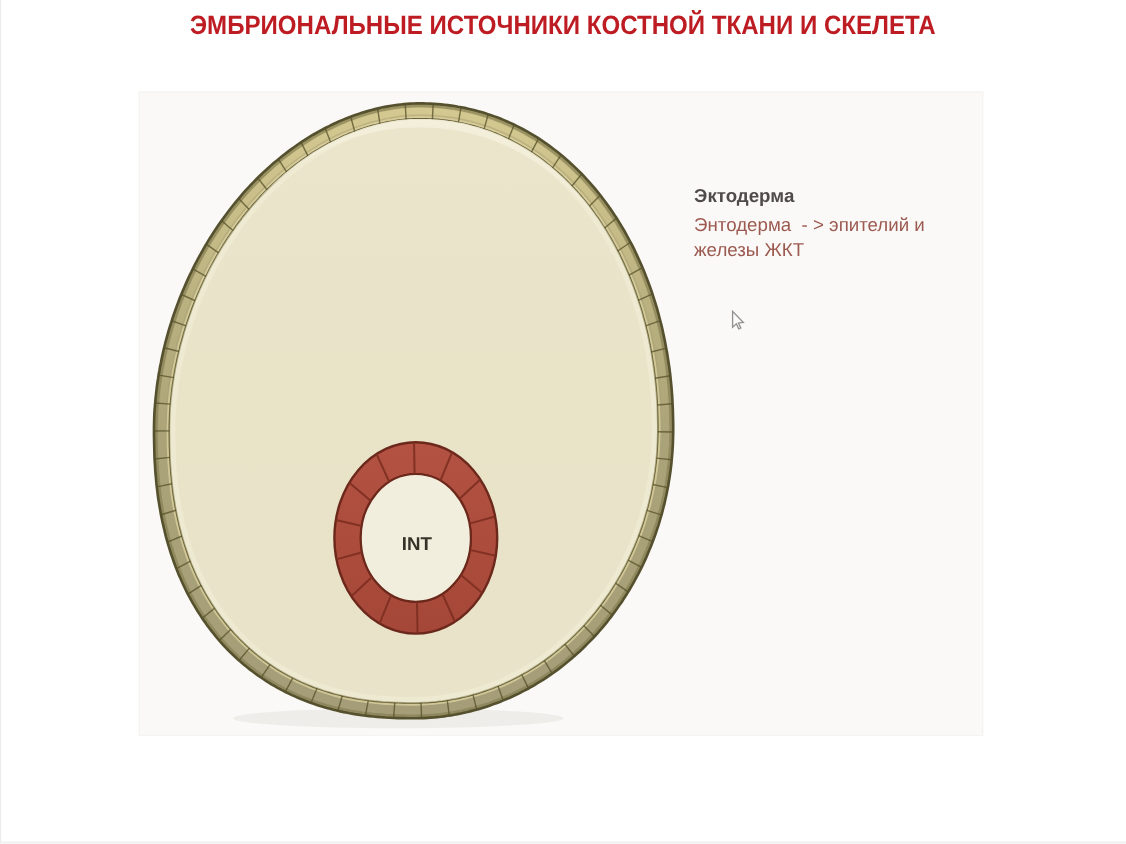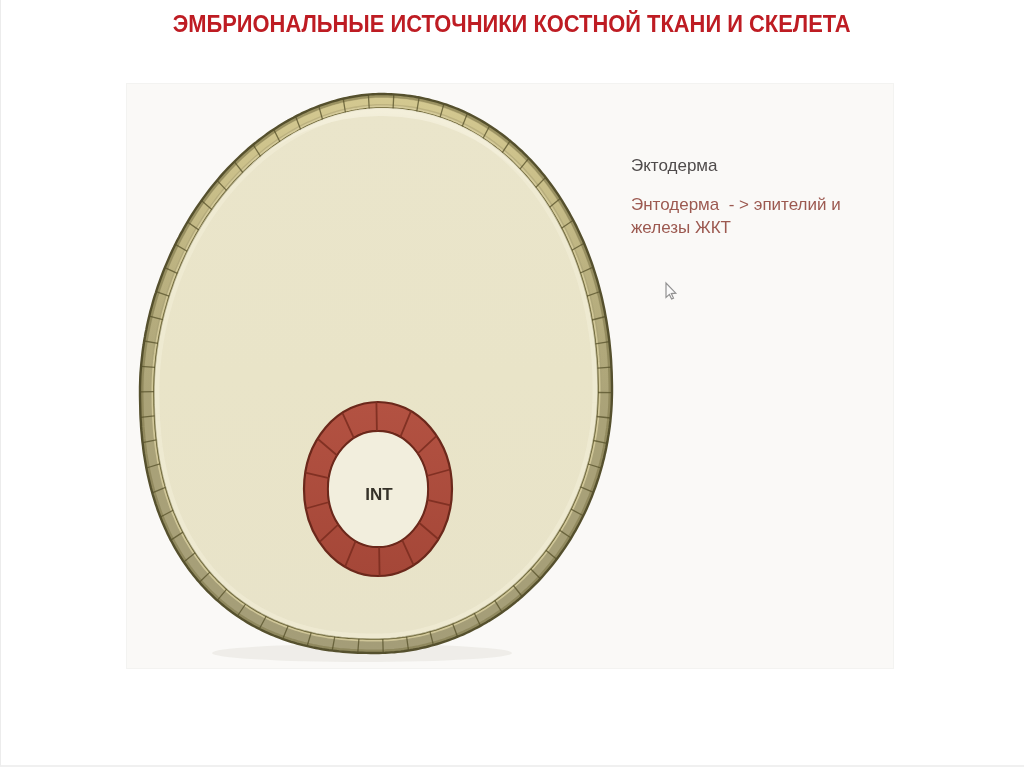--- a/index.html
+++ b/index.html
@@ -90,15 +90,15 @@
 
   <g>
       <text x="379" y="500" text-anchor="middle" font-family="Liberation Sans, sans-serif" font-size="17" font-weight="bold" fill="#363229">INT</text>
     </g>
 
   <g>
       <path d="M666 283 L666 297.5 L669.4 294.4 L671.6 299 L673.5 298.1 L671.3 293.6 L675.8 293.2 Z" fill="#fbfbfb" stroke="#8c8c8c" stroke-width="1.2" opacity="0.95"></path>
     </g>
 </svg>
 
-<div class="abs" style="left:631px;top:156px;font-size:17px;font-weight:normal;color:#4f4b4b;">Эктодерма</div>
+<div class="abs" style="left:631px;top:169px;font-size:17px;font-weight:bold;color:#4f4b4b;">Эктодерма</div>
 
 <div class="abs" style="left:631px;top:192.5px;font-size:17px;font-weight:normal;color:#9c5950;line-height:23px;">Энтодерма&nbsp; - &gt; эпителий и<br>железы ЖКТ</div>
 
 </body></html>

